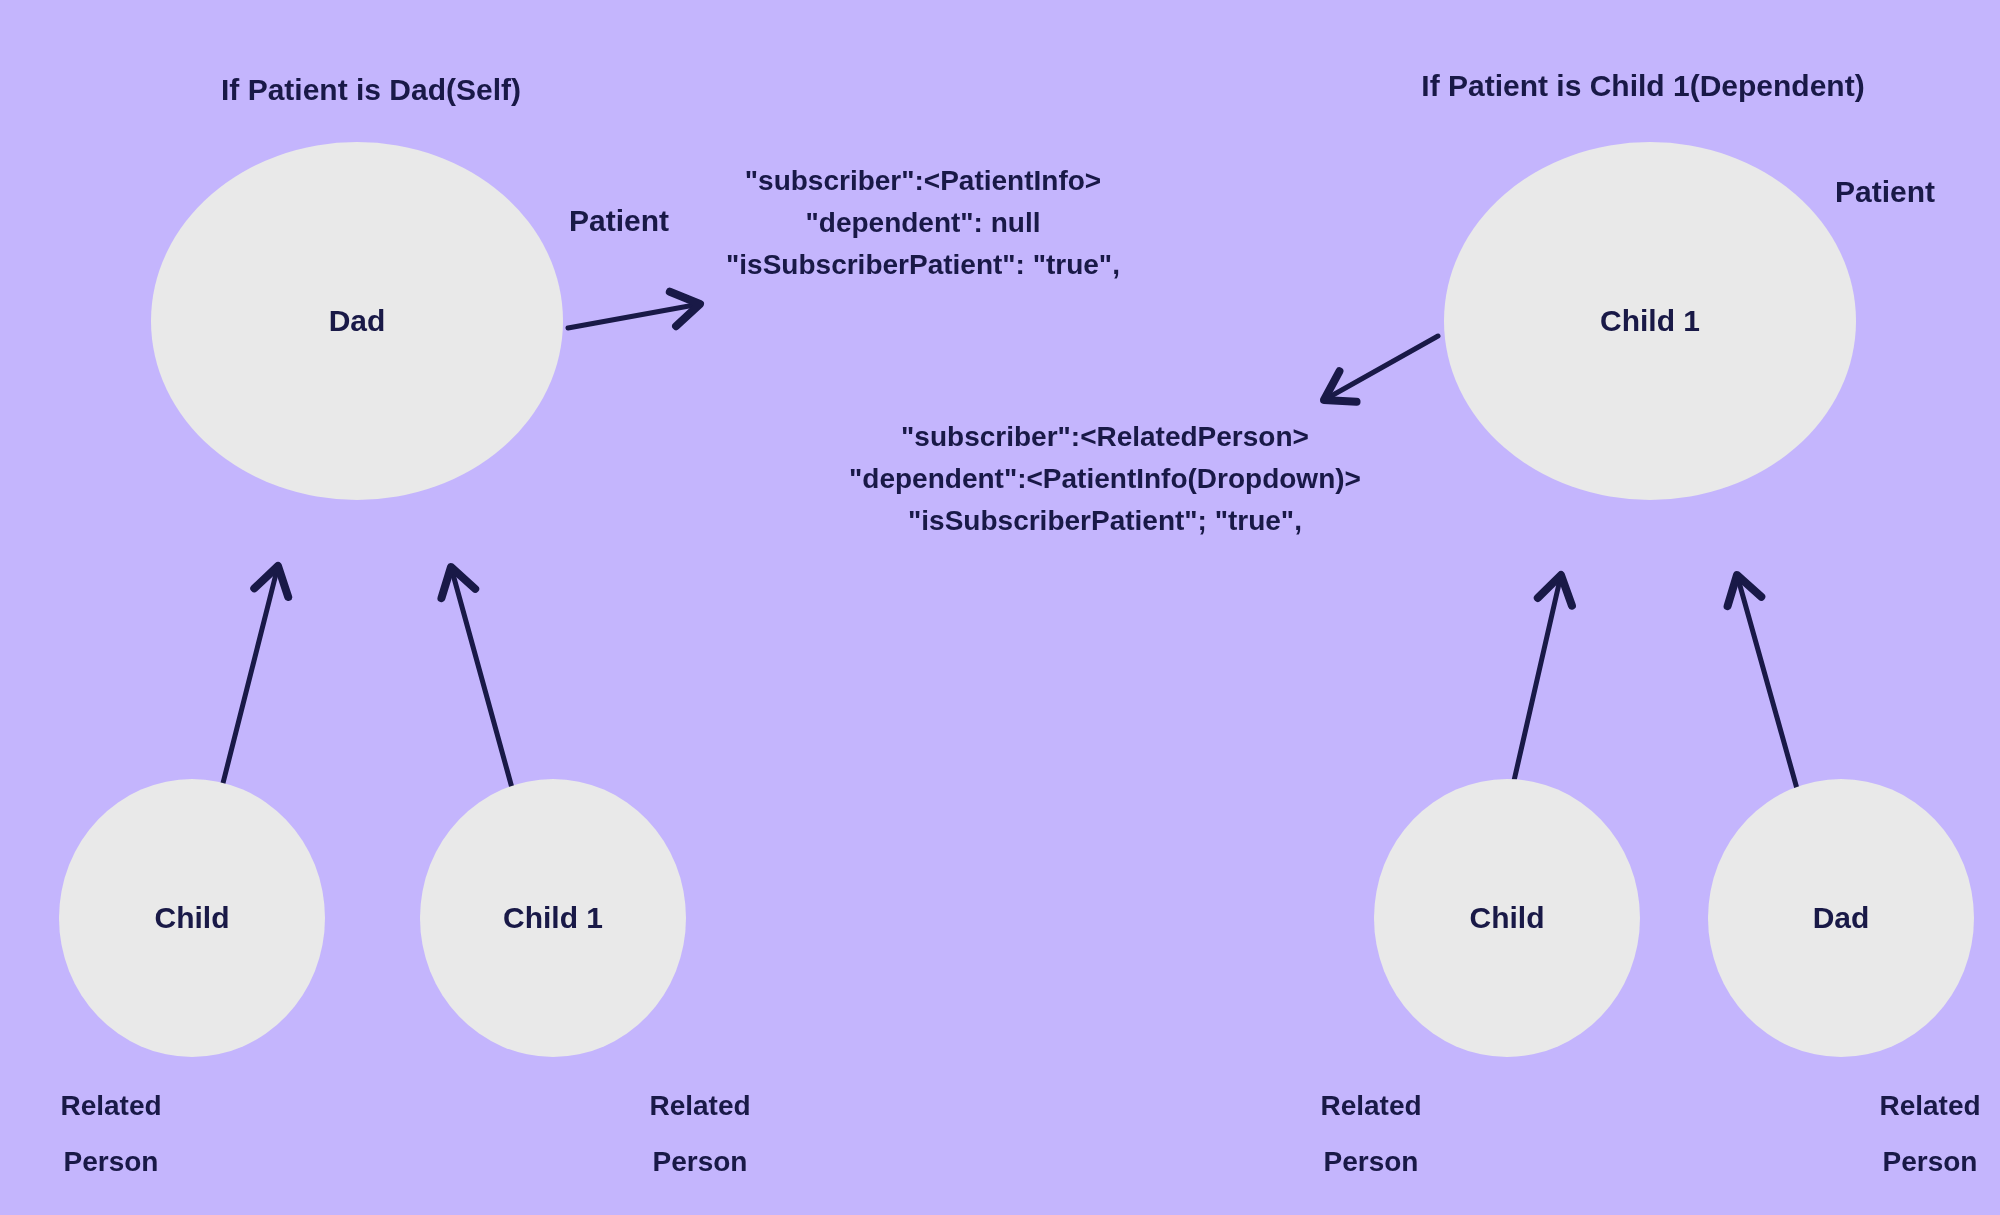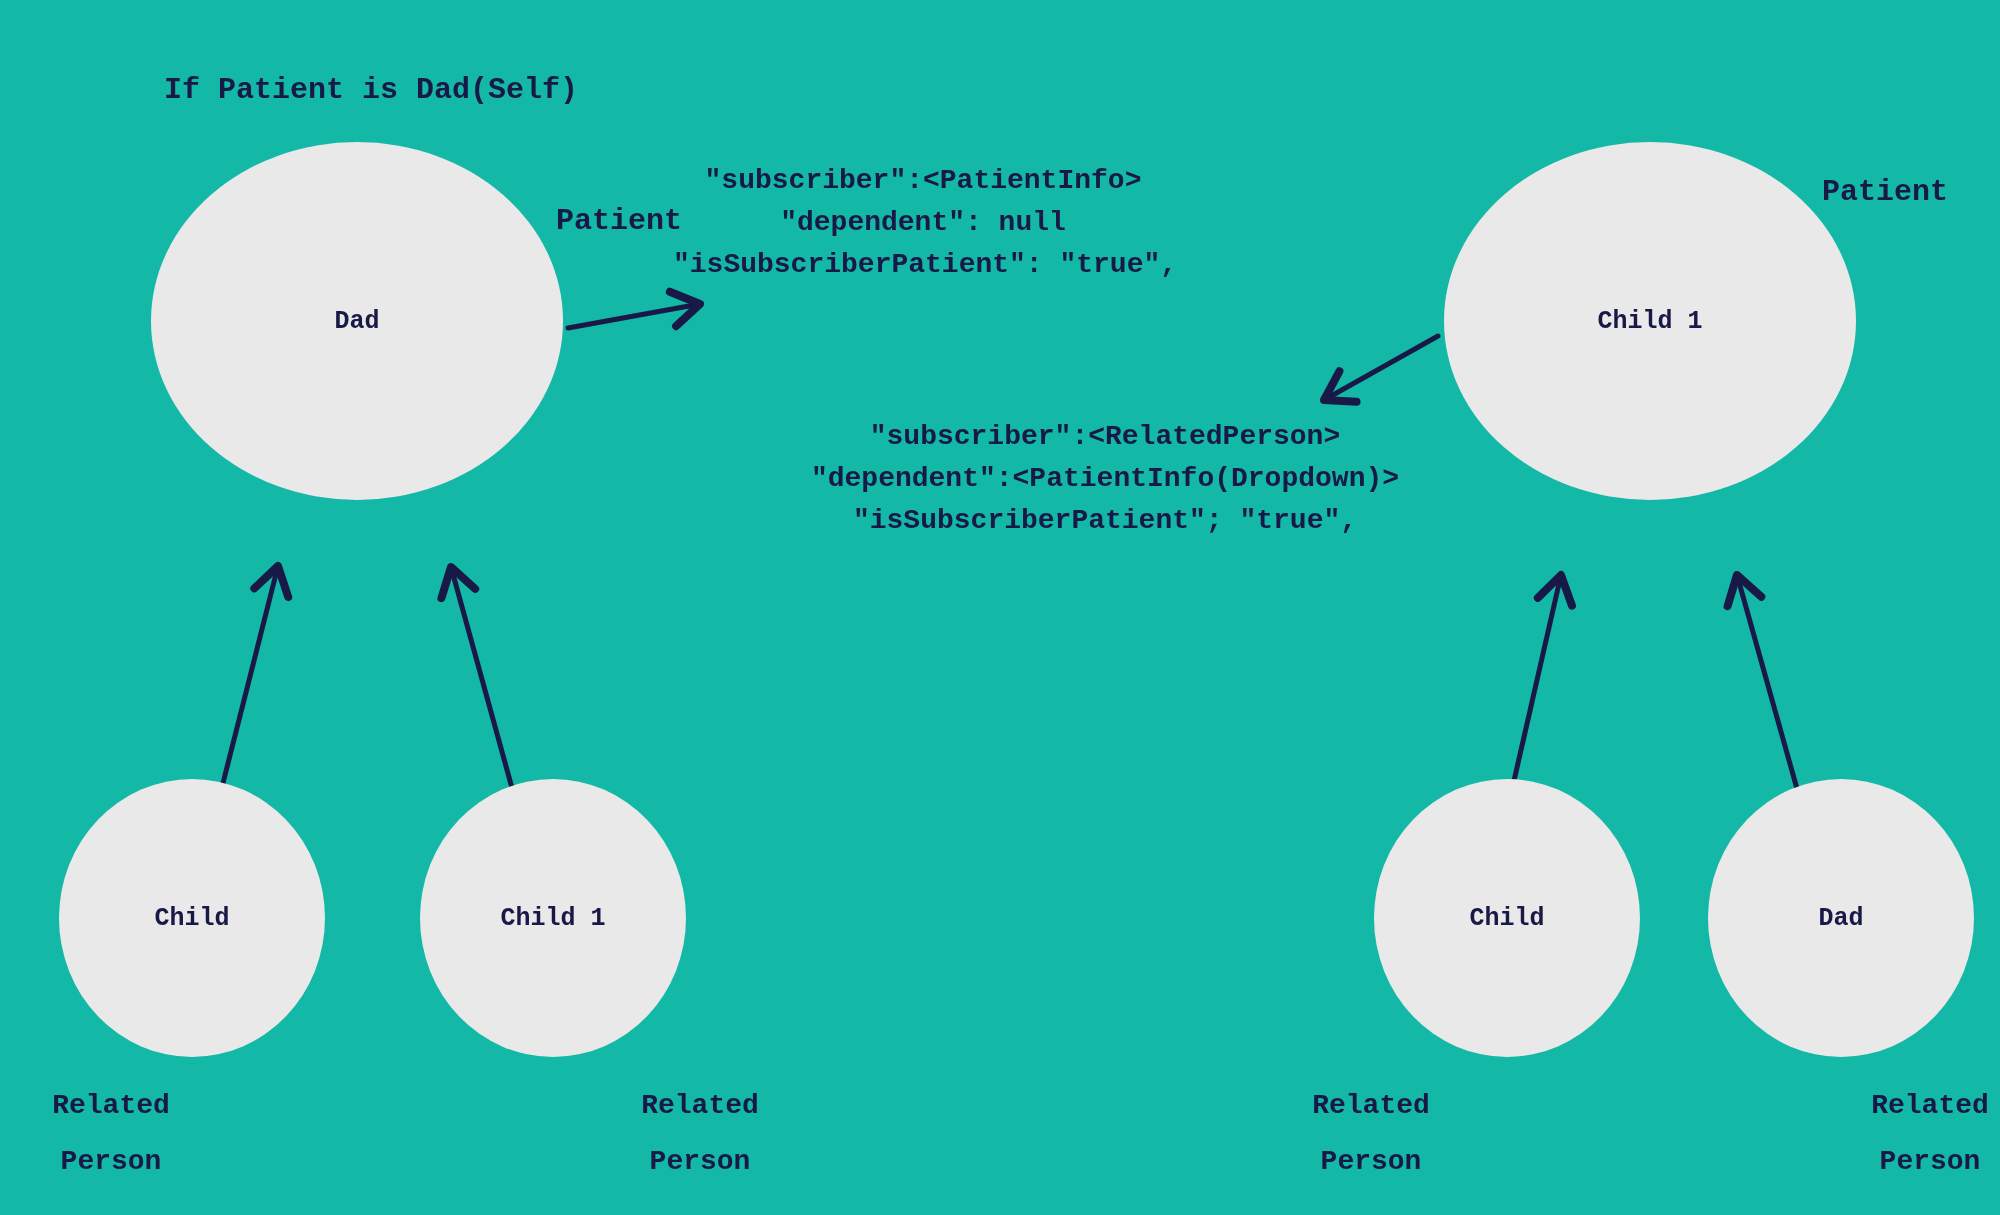--- a/index.html
+++ b/index.html
@@ -4,38 +4,38 @@
 <style>
   html, body {
     margin: 0;
     padding: 0;
     background: #ffffff;
   }
   #stage {
     position: relative;
     width: 2000px;
     height: 1215px;
-    background: #14b8a6;
+    background: #c4b5fd;
     overflow: hidden;
-    font-family: Liberation Mono, monospace;
+    font-family: Liberation Sans, sans-serif;
     color: #191947;
   }
   .ellipse {
     position: absolute;
     background: #e9e9e9;
     border-radius: 50%;
     display: flex;
     align-items: center;
     justify-content: center;
   }
   .ellipse-big { width: 412px; height: 358px; }
   .ellipse-small { width: 266px; height: 278px; }
   .circle-label {
     font-weight: bold;
-    font-size: 25px;
+    font-size: 30px;
     color: #191947;
     text-align: center;
   }
   .title {
     position: absolute;
     font-weight: bold;
     font-size: 30px;
     line-height: 36px;
     text-align: center;
     color: #191947;
@@ -115,20 +115,21 @@
   </div>
 
   <div class="ellipse ellipse-small" style="left:420px; top:779px;">
     <span class="circle-label">Child 1</span>
   </div>
 
   <div class="role-label" style="left:41px; top:1078px; width:140px;">Related Person</div>
 
   <div class="role-label" style="left:630px; top:1078px; width:140px;">Related Person</div>
 
+  <div class="title" style="left:1393px; top:68px; width:500px;">If Patient is Child 1(Dependent)</div>
 
   <div class="patient-label" style="left:1810px; top:174px; width:150px;">Patient</div>
 
   <div class="ellipse ellipse-big" style="left:1444px; top:142px;">
     <span class="circle-label">Child 1</span>
   </div>
 
   <div class="json-block" style="left:805px; top:416px; width:600px;">
     <div class="json-line">"subscriber":&lt;RelatedPerson&gt;</div>
     <div class="json-line">"dependent":&lt;PatientInfo(Dropdown)&gt;</div>

